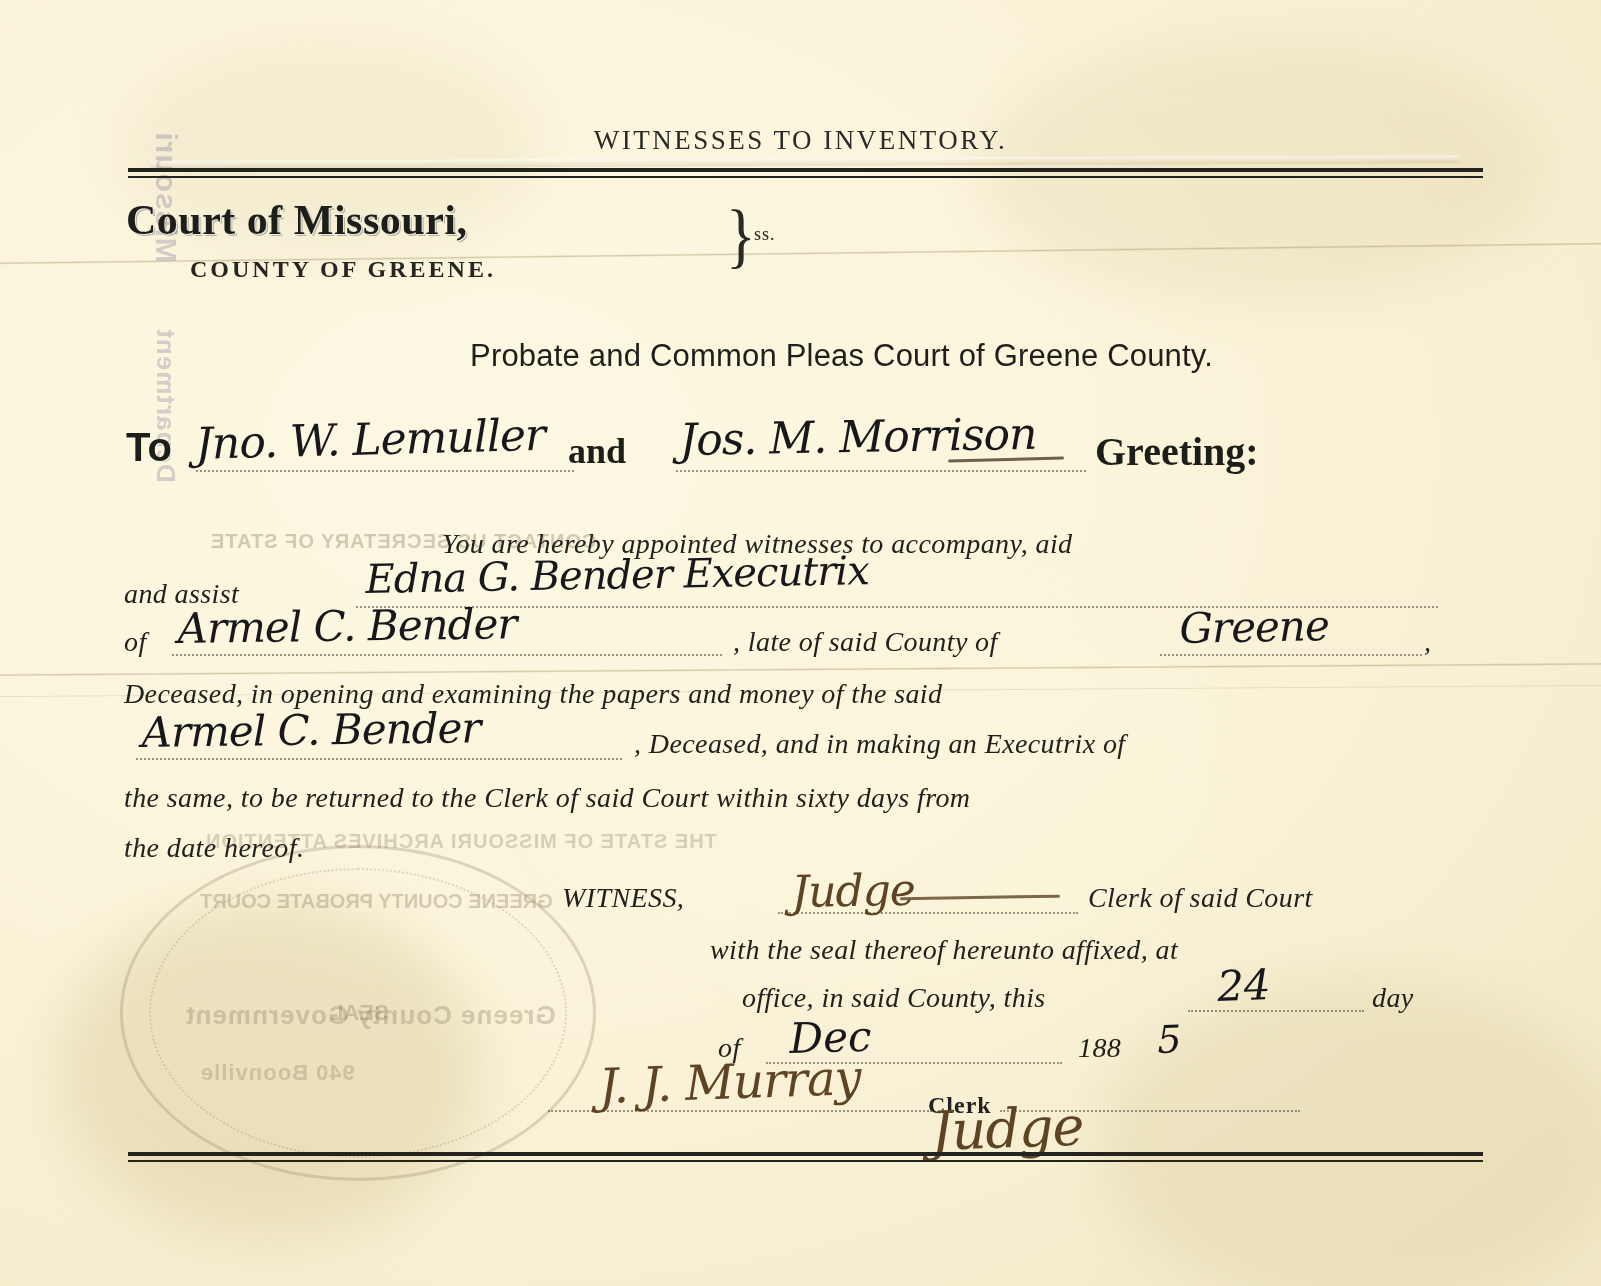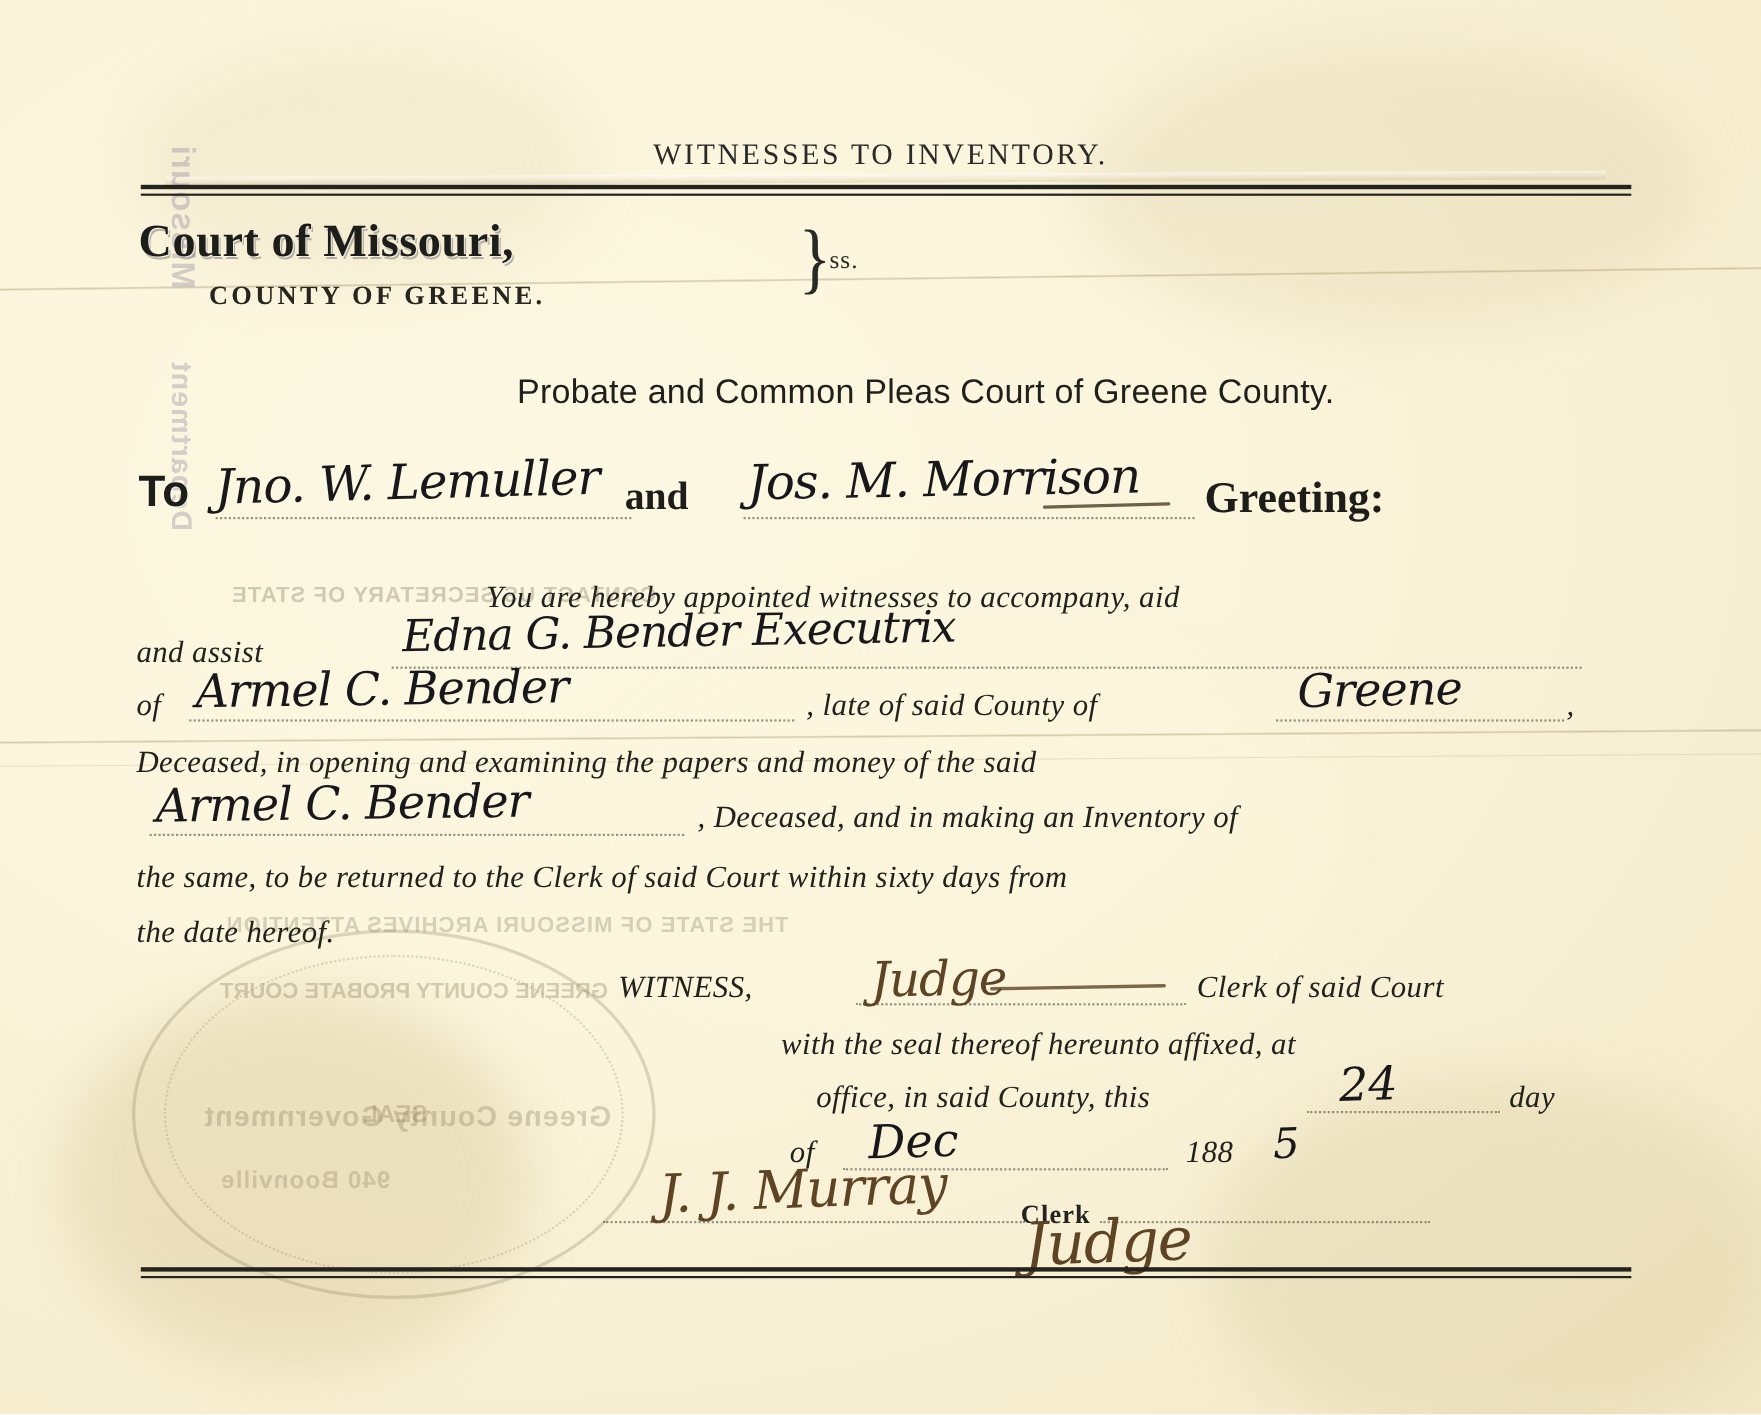--- a/index.html
+++ b/index.html
@@ -141,21 +141,21 @@
     position: absolute;
     left: 726px; top: 200px;
     font-size: 62px;
     color: #2a2a24;
     font-family: "Liberation Serif", serif;
     transform: scaleY(1.15);
   }
   .ss {
     position: absolute;
     left: 754px; top: 224px;
-    font-size: 23px;
+    font-size: 18px;
     letter-spacing: 1px;
     color: #2a2a24;
     font-family: "Liberation Serif", serif;
   }
   .court-line {
     position: absolute;
     left: 470px; top: 338px;
     font-family: "Liberation Sans", sans-serif;
     font-size: 31px;
     color: #1f1f1c;
@@ -317,21 +317,21 @@
     <div class="hand h-dec1">Armel C. Bender</div>
     <div class="body-text ln3b">, late of said County of</div>
     <div class="dotline" style="left:1160px; top:654px; width:262px;"></div>
     <div class="hand h-county">Greene</div>
     <div class="body-text" style="left:1424px; top:626px;">,</div>
 
     <div class="body-text ln4">Deceased, in opening and examining the papers and money of the said</div>
 
     <div class="dotline" style="left:136px; top:758px; width:486px;"></div>
     <div class="hand h-dec2">Armel C. Bender</div>
-    <div class="body-text ln5">, Deceased, and in making an Inventory of</div>
+    <div class="body-text ln5">, Deceased, and in making an Executrix of</div>
 
     <div class="body-text ln6">the same, to be returned to the Clerk of said Court within sixty days from</div>
     <div class="body-text ln7">the date hereof.</div>
 
     <div class="body-text ln8">WITNESS,</div>
     <div class="dotline" style="left:778px; top:912px; width:300px;"></div>
     <div class="hand hand-brown h-judge">Judge</div>
     <div class="strike" style="left:900px; top:896px; width:160px; transform:rotate(-1deg); background:rgba(92,68,36,0.8);"></div>
     <div class="body-text ln8b">Clerk of said Court</div>
 

